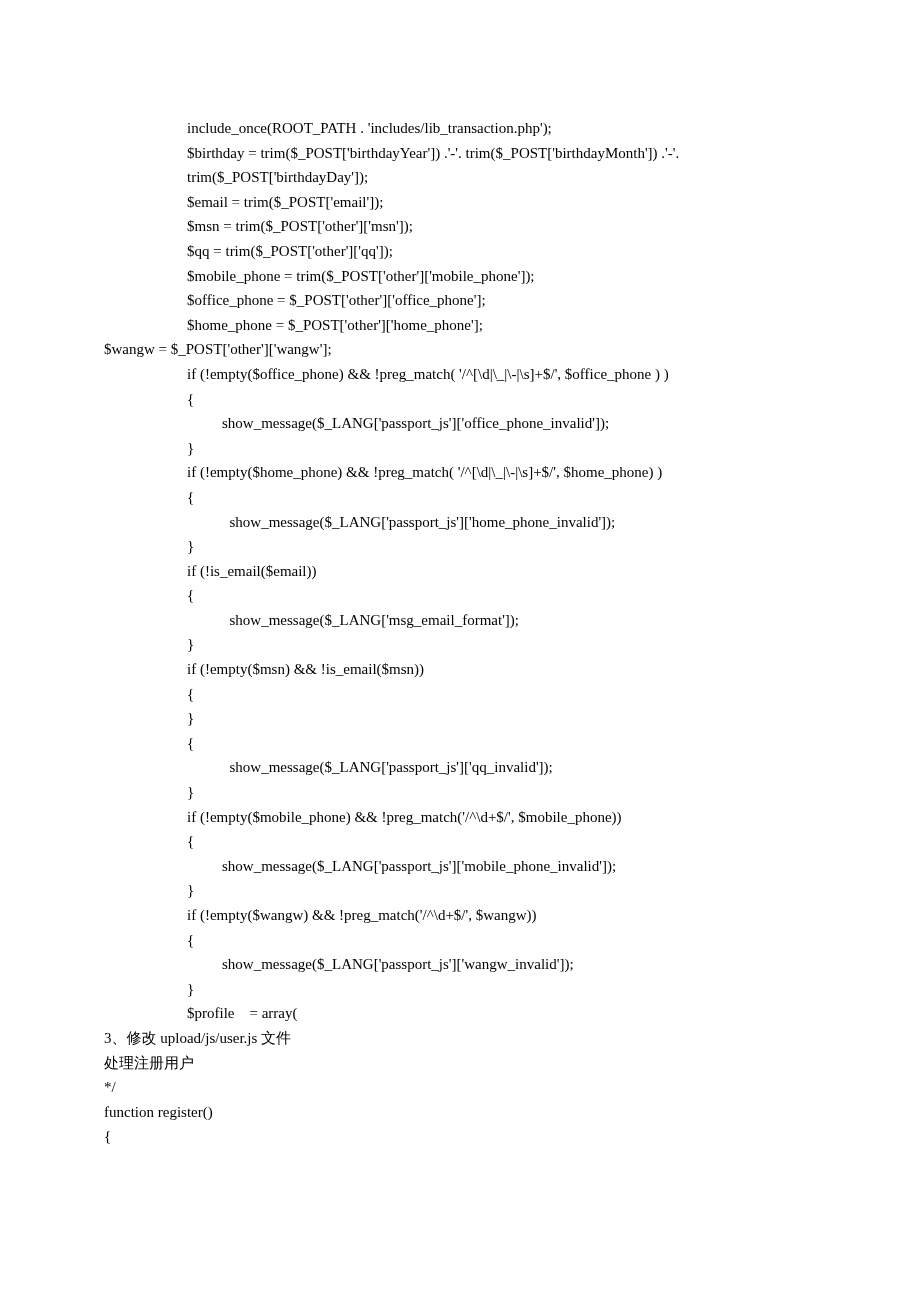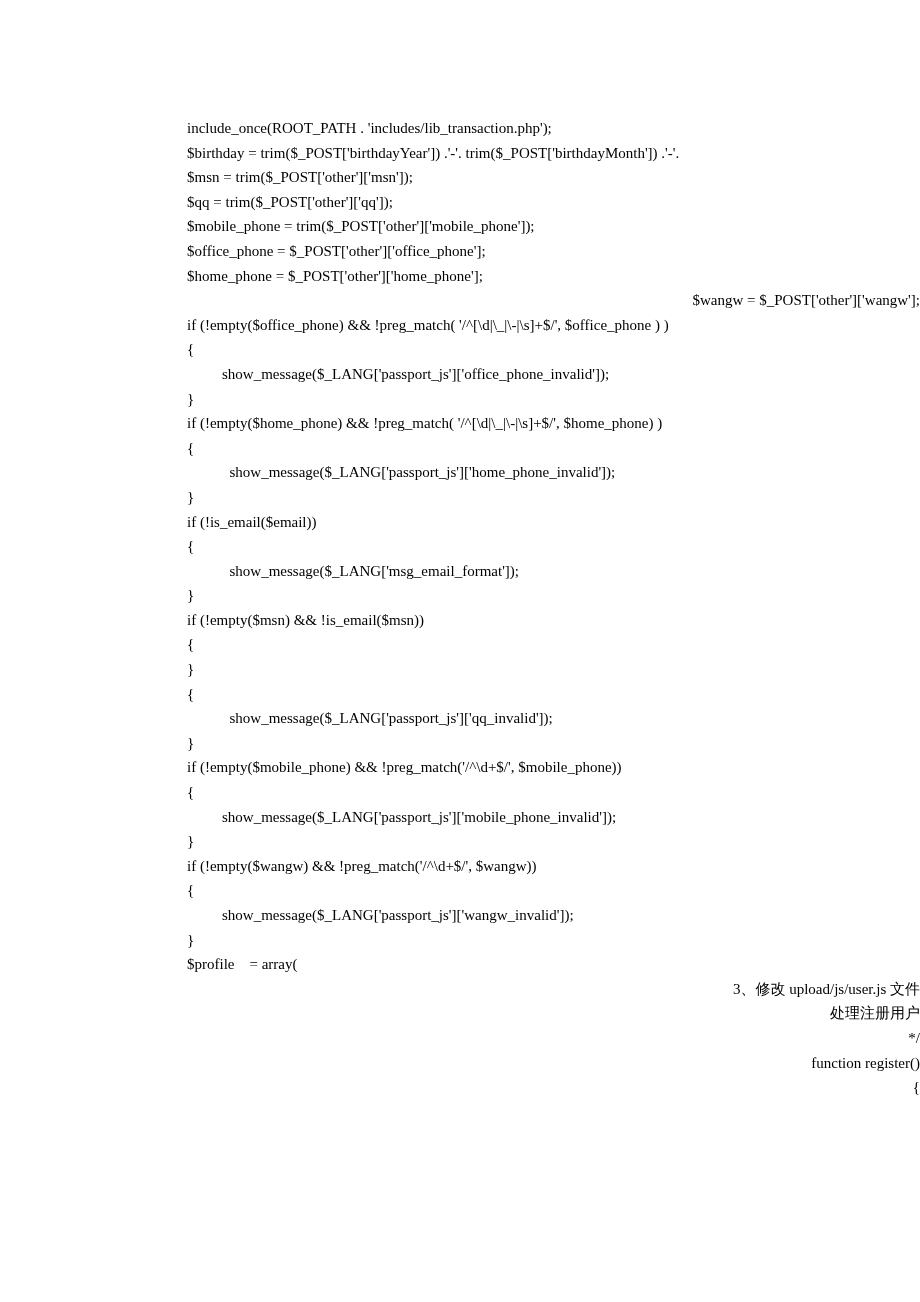--- a/index.html
+++ b/index.html
@@ -15,30 +15,32 @@
     font-size: 15px;
     line-height: 24.6px;
     color: #000000;
     box-sizing: border-box;
     padding: 116px 0 0 0;
   }
   .line {
     white-space: pre;
     padding-left: 140px;
   }
-  .ind0 { padding-left: 104px; text-align: right; }
+  .ind0 { padding-left: 104px; }
   .ind1 { padding-left: 187px; }
   .ind2 { padding-left: 222px; }
 </style>
 </head>
 <body>
 
 <div class="page" id="page-root">
     <div class="line ind1">include_once(ROOT_PATH . 'includes/lib_transaction.php');</div>
     <div class="line ind1">$birthday = trim($_POST['birthdayYear']) .'-'. trim($_POST['birthdayMonth']) .'-'.</div>
+    <div class="line ind1">trim($_POST['birthdayDay']);</div>
+    <div class="line ind1">$email = trim($_POST['email']);</div>
     <div class="line ind1">$msn = trim($_POST['other']['msn']);</div>
     <div class="line ind1">$qq = trim($_POST['other']['qq']);</div>
     <div class="line ind1">$mobile_phone = trim($_POST['other']['mobile_phone']);</div>
     <div class="line ind1">$office_phone = $_POST['other']['office_phone'];</div>
     <div class="line ind1">$home_phone = $_POST['other']['home_phone'];</div>
     <div class="line ind0">$wangw = $_POST['other']['wangw'];</div>
     <div class="line ind1">if (!empty($office_phone) &amp;&amp; !preg_match( '/^[\d|\_|\-|\s]+$/', $office_phone ) )</div>
     <div class="line ind1">{</div>
     <div class="line ind2">show_message($_LANG['passport_js']['office_phone_invalid']);</div>
     <div class="line ind1">}</div>

